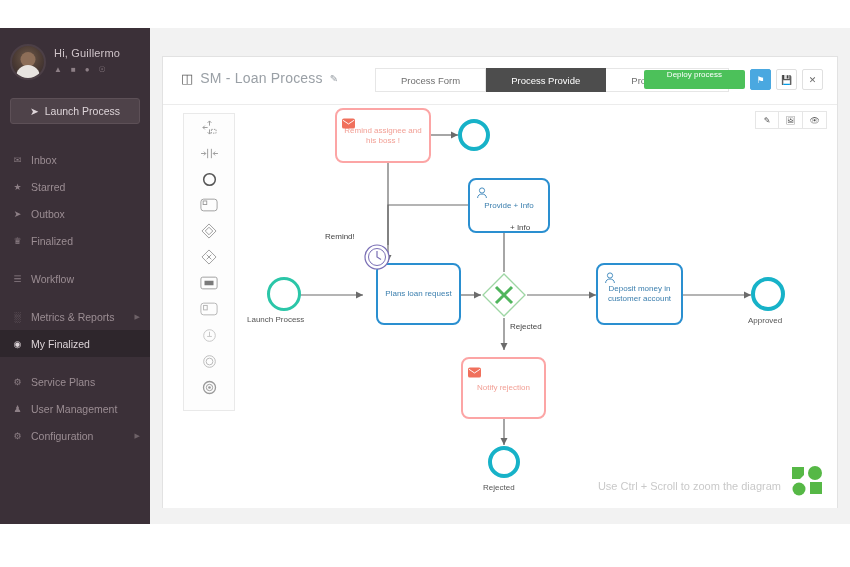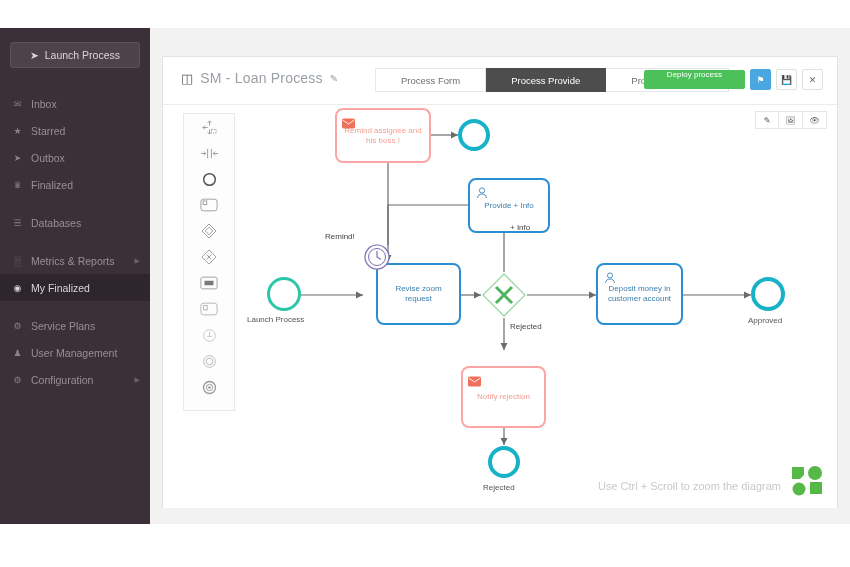--- a/index.html
+++ b/index.html
@@ -106,20 +106,32 @@
   .ev-end   { border:4px solid #17b2c8; }
   .ev-lbl { position:absolute; font-size:8px; color:#555; white-space:nowrap; }
   .flow-lbl { position:absolute; font-size:8px; color:#444; white-space:nowrap; }
 </style>
 </head>
 <body>
 
 <div id="root">
 
   <div class="sidebar">
+    <div class="user-block">
+      <div class="avatar"></div>
+      <div class="user-text">
+        <div class="user-name">Hi, Guillermo</div>
+        <div class="user-icons">
+          <span>▲</span>
+          <span>■</span>
+          <span>●</span>
+          <span>☉</span>
+        </div>
+      </div>
+    </div>
 
     <div class="launch-btn">
       <span>➤</span>
       <span>Launch Process</span>
     </div>
 
     <div class="nav" id="nav">
         <div class="nav-item">
           <span class="ico">✉</span>
           <span>Inbox</span>
@@ -132,21 +144,21 @@
           <span class="ico">➤</span>
           <span>Outbox</span>
         </div>
         <div class="nav-item">
           <span class="ico">♛</span>
           <span>Finalized</span>
         </div>
         <div class="nav-gap"></div>
         <div class="nav-item">
           <span class="ico">☰</span>
-          <span>Databases</span>
+          <span>Workflow</span>
         </div>
         <div class="nav-gap"></div>
         <div class="nav-item">
           <span class="ico">░</span>
           <span>Metrics &amp; Reports</span>
           <span class="caret">▶</span>
         </div>
         <div class="nav-item active">
           <span class="ico">◉</span>
           <span>My Finalized</span>
@@ -333,21 +345,21 @@
           <span class="tsk-ico">
             <svg width="12" height="12" viewBox="0 0 12 12">
                 <circle cx="6" cy="3.5" r="2.6" fill="none" stroke="#4a8fc0"></circle>
                 <path d="M1.6 11c0-2.6 2-4 4.4-4s4.4 1.4 4.4 4" fill="none" stroke="#4a8fc0"></path>
               </svg>
           </span>
           <span class="task-lbl">Provide + Info</span>
         </div>
 
         <div class="bp task task-blue" style="left:213px;top:158px;width:85px;height:62px;">
-          <span class="task-lbl">Revise zoom request</span>
+          <span class="task-lbl">Plans loan request</span>
         </div>
 
         <div class="bp" style="left:200px;top:138px;width:28px;height:28px;">
           <svg width="28" height="28" viewBox="0 0 28 28">
             <circle cx="14" cy="14" r="12" fill="#fff" stroke="#7a6fb5" stroke-width="1.2"></circle>
             <circle cx="14" cy="14" r="8.5" fill="none" stroke="#7a6fb5" stroke-width="1"></circle>
             <path d="M14 8v6l4 2.5" stroke="#7a6fb5" stroke-width="1.2" fill="none"></path>
           </svg>
         </div>
         <div class="flow-lbl" style="left:162px;top:127px;">Remind!</div>
@@ -367,21 +379,21 @@
                 <circle cx="6" cy="3.5" r="2.6" fill="none" stroke="#4a8fc0"></circle>
                 <path d="M1.6 11c0-2.6 2-4 4.4-4s4.4 1.4 4.4 4" fill="none" stroke="#4a8fc0"></path>
               </svg>
           </span>
           <span class="task-lbl">Deposit money in customer account</span>
         </div>
 
         <div class="bp ev ev-end" style="left:588px;top:172px;width:34px;height:34px;"></div>
         <div class="ev-lbl" style="left:585px;top:211px;">Approved</div>
 
-        <div class="bp task task-red" style="left:298px;top:261px;width:85px;height:62px;">
+        <div class="bp task task-red" style="left:298px;top:252px;width:85px;height:62px;">
           <span class="tsk-ico">
             <svg width="13" height="11" viewBox="0 0 14 11">
                 <rect width="14" height="11" rx="2" fill="#f0705c"></rect>
                 <path d="M1 2l6 4 6-4" stroke="#fff" fill="none" stroke-width="1"></path>
               </svg>
           </span>
           <span class="task-lbl">Notify rejection</span>
         </div>
 
         <div class="bp ev ev-end" style="left:325px;top:341px;width:32px;height:32px;"></div>

